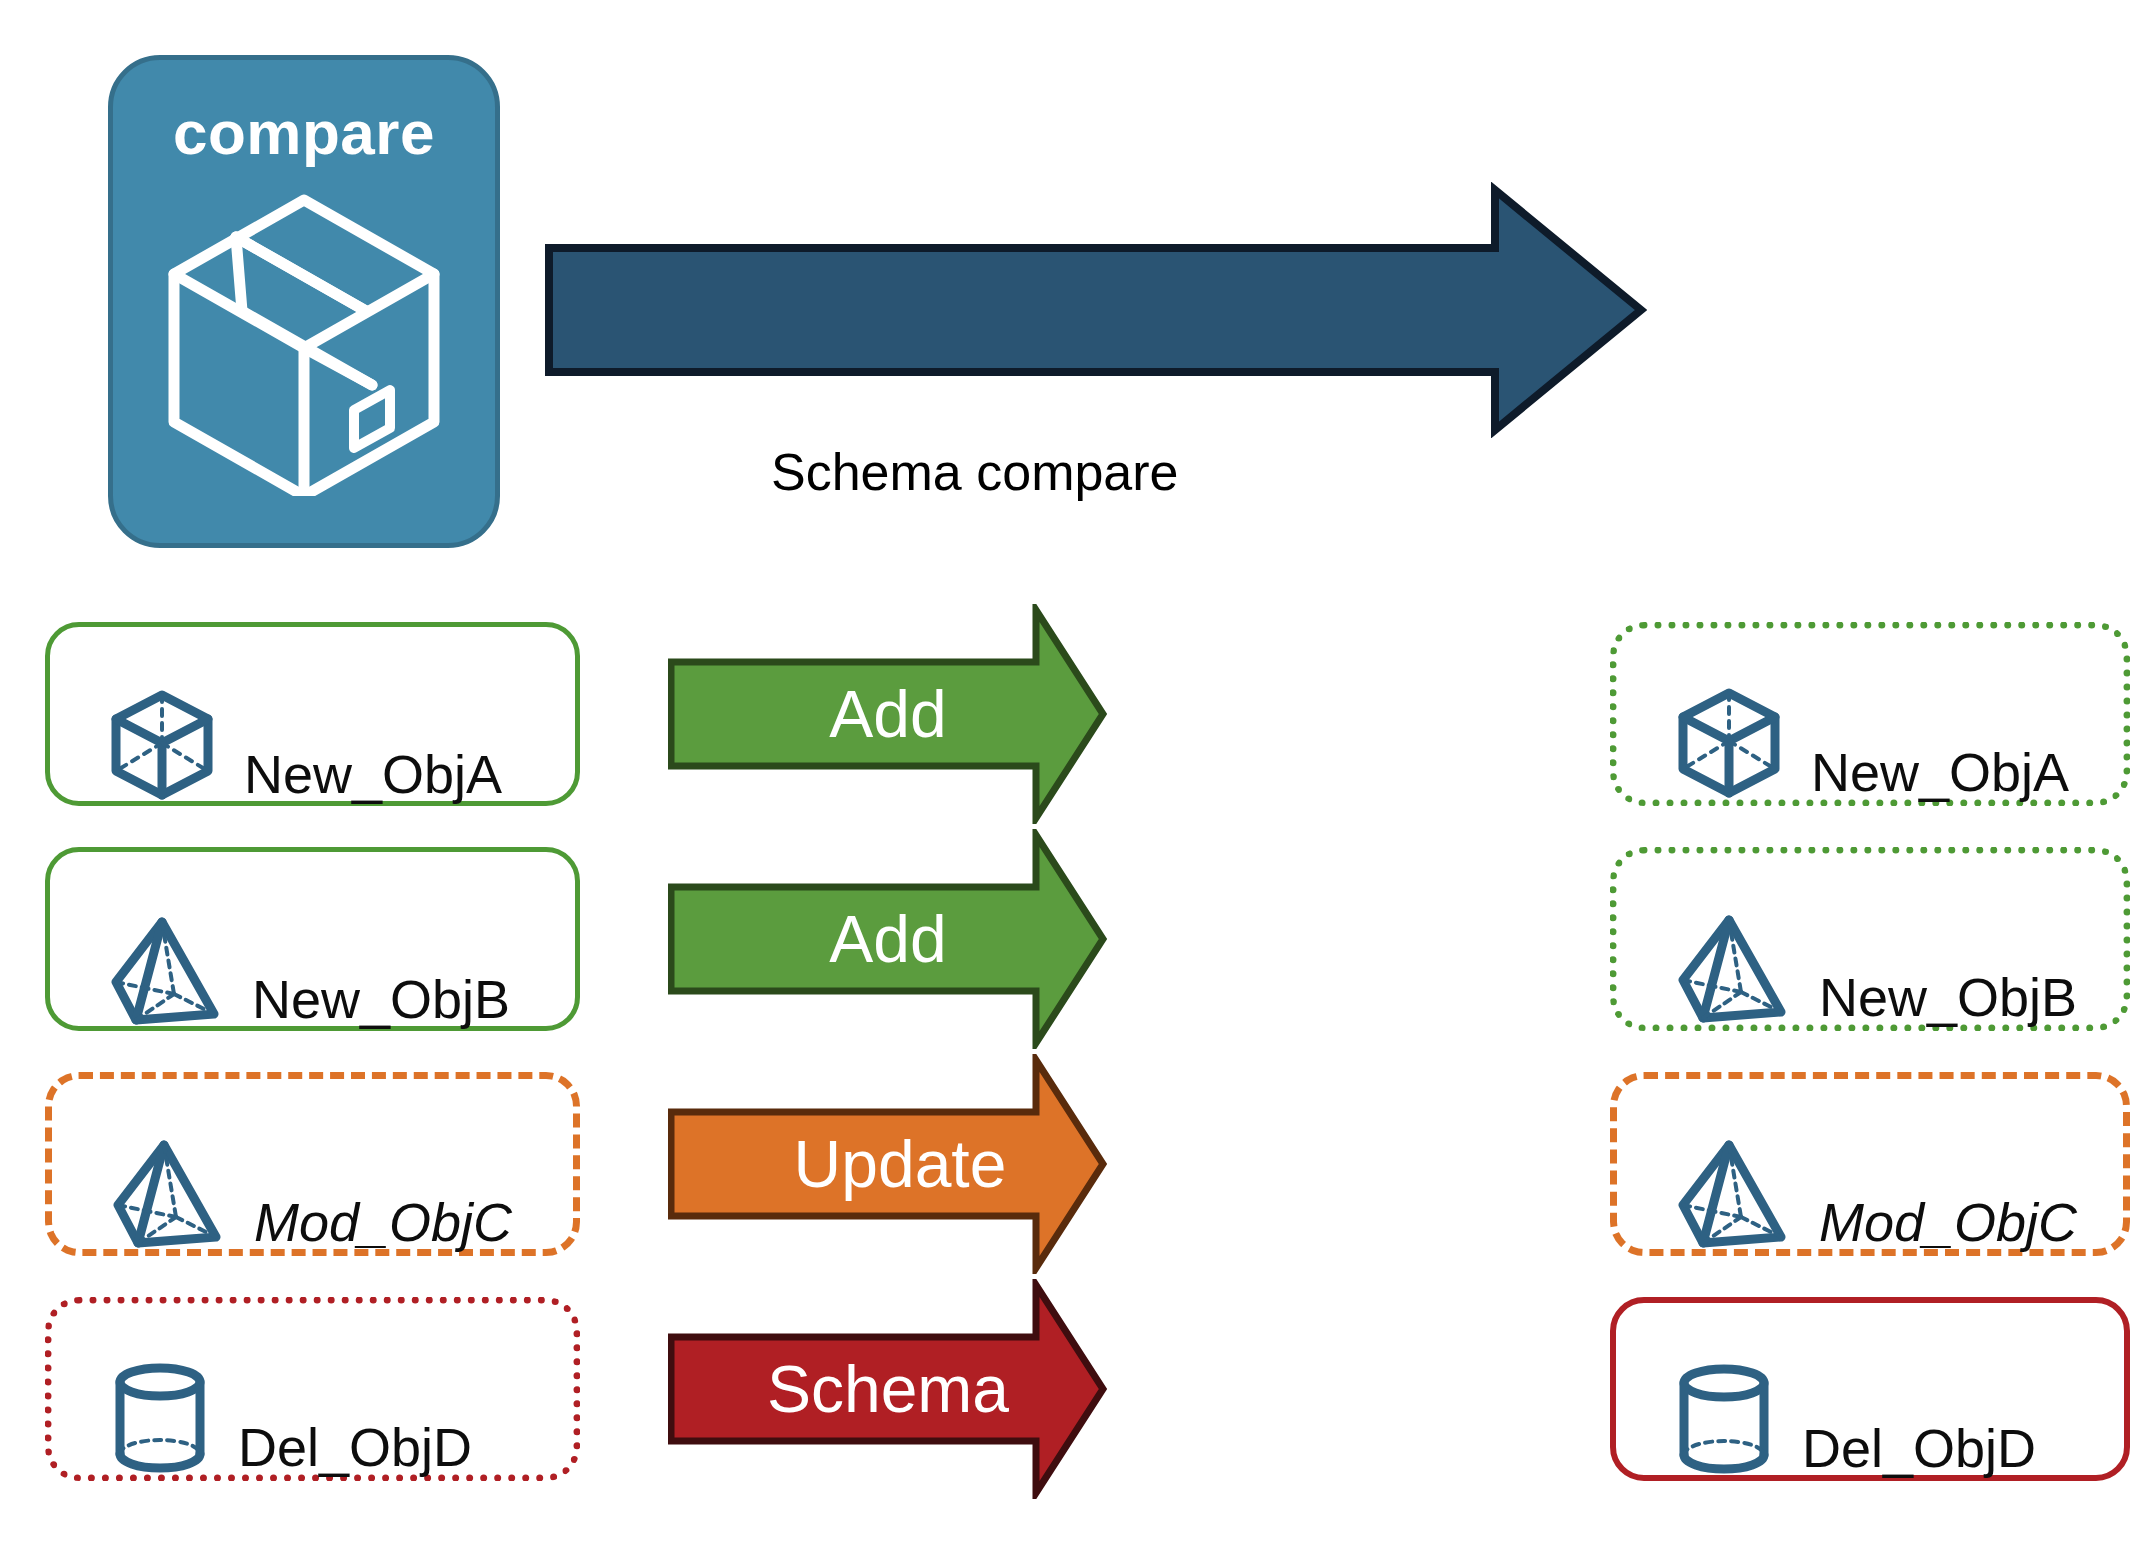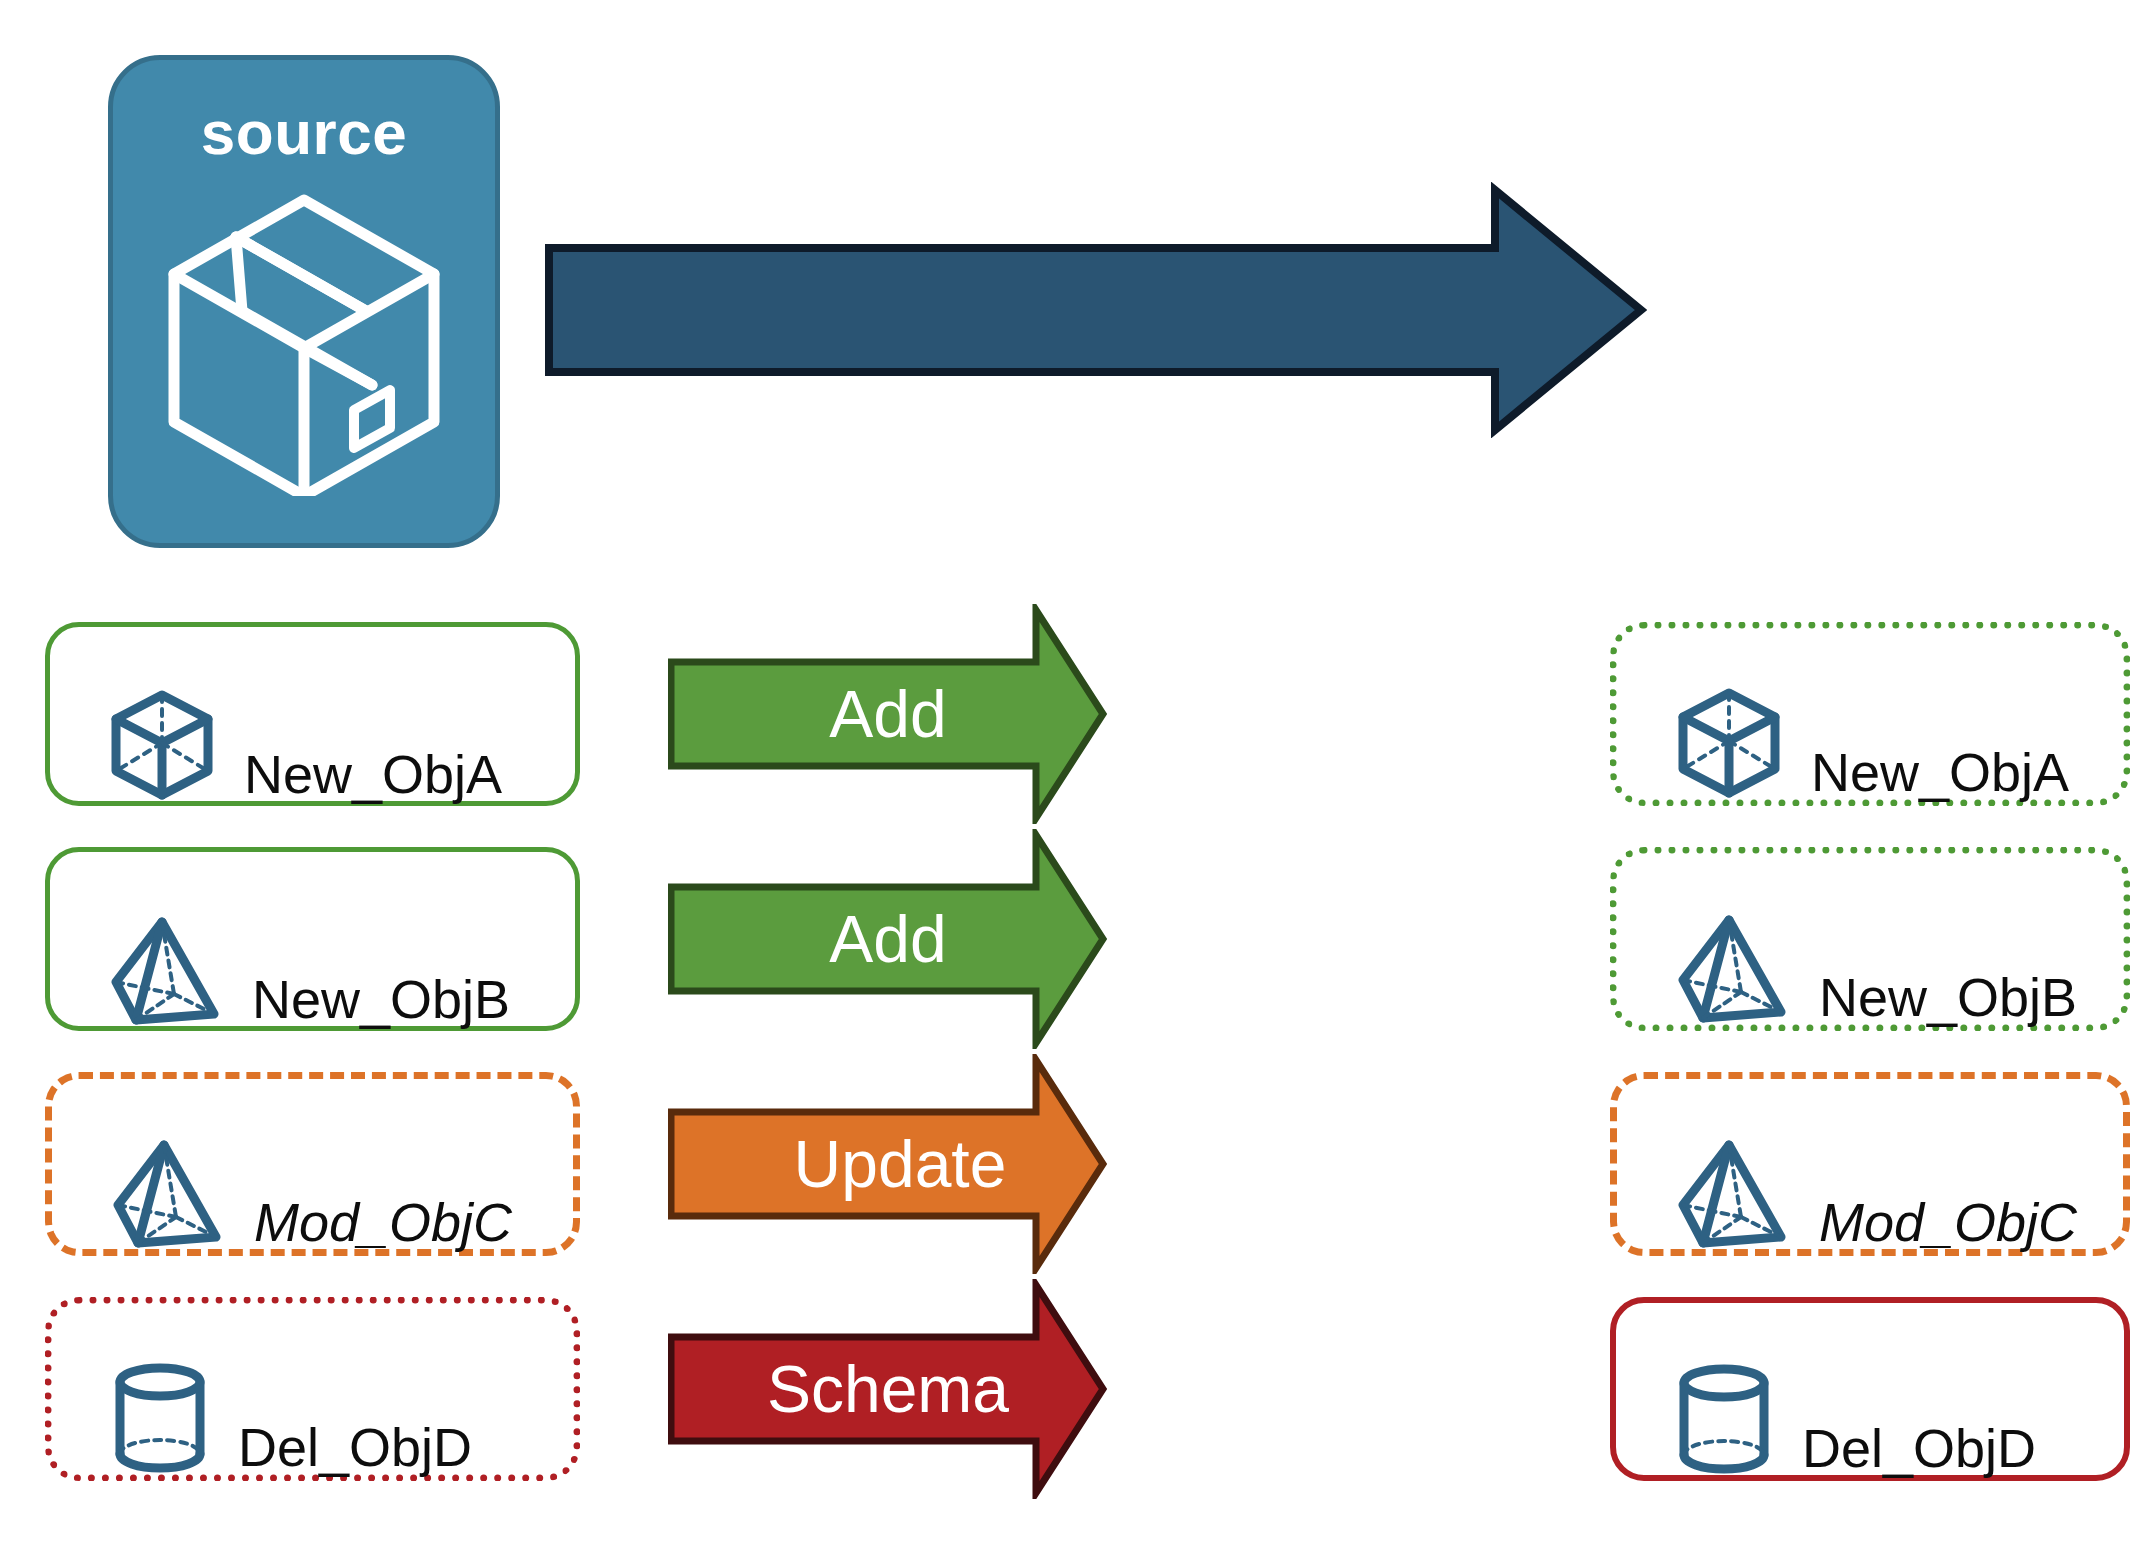--- a/index.html
+++ b/index.html
@@ -67,21 +67,21 @@
     color:#ffffff;font-size:66px;
     pointer-events:none;
   }
 </style>
 </head>
 <body>
 
 <div id="stage">
 
   <div class="endpoint" style="left:108px;top:55px;width:392px;height:493px;background:#4189ab;border:5px solid #356f8b;">
-    <div class="ep-title">source</div>
+    <div class="ep-title">compare</div>
     <div class="ep-icon">
       <svg width="292" height="310" viewBox="0 0 292 310">
         <g fill="none" stroke="#ffffff" stroke-width="11" stroke-linejoin="round" stroke-linecap="round">
 
           <path d="M146 14 L276 88 L276 236 L146 310 L16 236 L16 88 Z"></path>
 
           <path d="M16 88 L146 162 L276 88"></path>
 
           <path d="M146 162 L146 310"></path>
 
@@ -97,20 +97,21 @@
         </g>
       </svg>
     </div>
   </div>
 
 
   <div class="big-arrow" style="left:545px;top:182px;width:1102px;height:256px;">
     <svg width="1102" height="256" viewBox="0 0 1102 256">
       <polygon points="4,66 950,66 950,8 1096,128 950,248 950,190 4,190" fill="#2a5473" stroke="#0e1b2a" stroke-width="8" stroke-linejoin="miter"></polygon>
     </svg>
+    <div class="arrow-text" style="justify-content:flex-start;padding-left:226px;font-size:52px;">Schema compare</div>
   </div>
 
   <div class="obj-box b-solid-green" style="left:45px;top:622px;width:535px;height:184px;">
     <div class="obj-icon">
       <svg width="104" height="112" viewBox="0 0 104 112">
         <g fill="none" stroke="#2e6183" stroke-width="9" stroke-linejoin="round" stroke-linecap="round">
           <path d="M52 6 L98 30 L98 82 L52 106 L6 82 L6 30 Z"></path>
           <path d="M6 30 L52 54 L98 30"></path>
           <path d="M52 54 L52 106"></path>
         </g>

